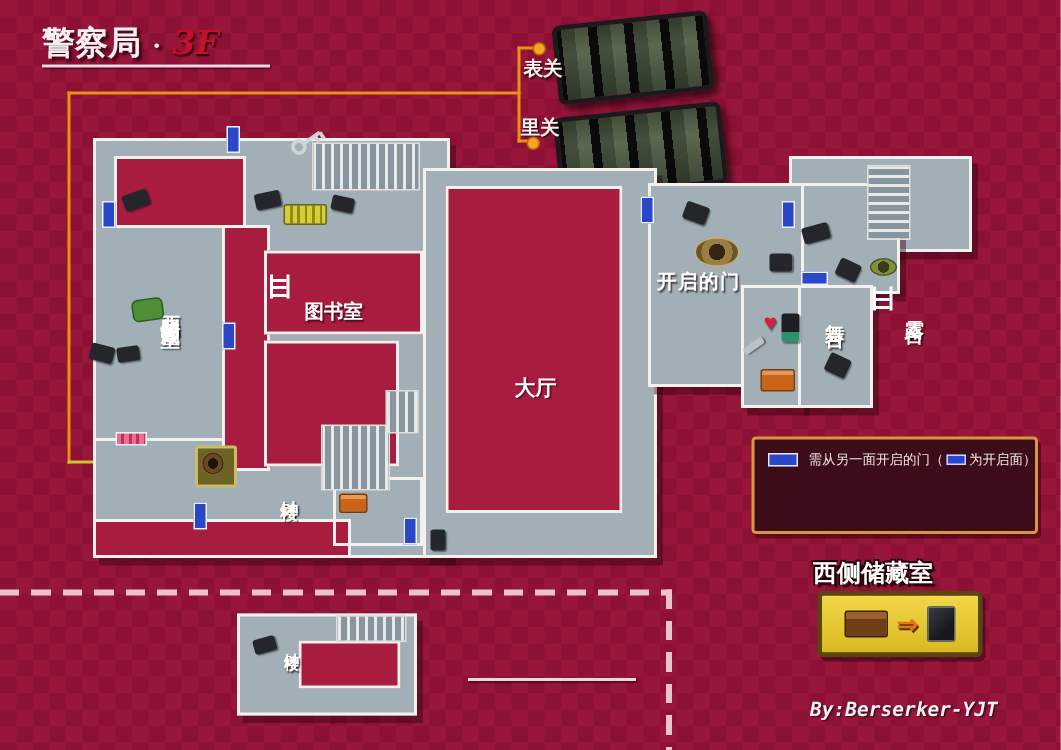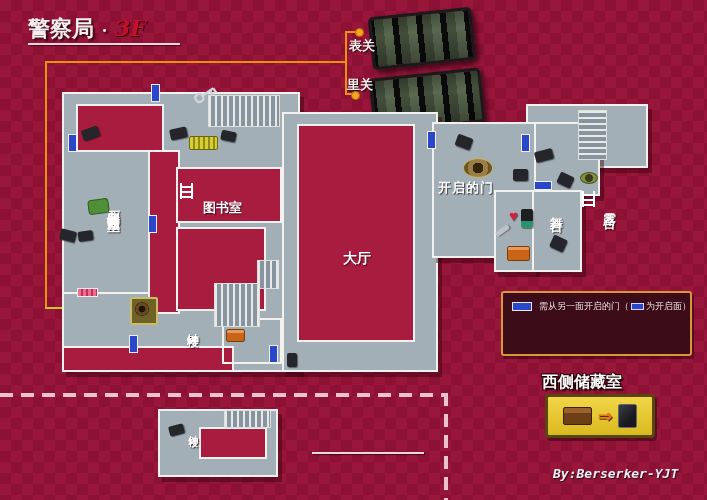--- a/index.html
+++ b/index.html
@@ -159,21 +159,21 @@
 
   <div class="dash-h" style="left:0px;top:393px;width:448px;"></div>
   <div class="dash-v" style="left:444px;top:393px;height:107px;"></div>
 
   <div class="gbase" style="left:158px;top:409px;width:116px;height:64px;"></div>
   <div class="rblock" style="left:199px;top:427px;width:64px;height:28px;"></div>
   <div class="rlabel vert" style="left:186px;top:427px;font-size:10px;">钟楼</div>
 
   <div class="underline" style="left:312px;top:452px;width:112px;"></div>
 
-  <div class="credit" style="left:553px;top:466px;">By:Berserker-YJT</div>
+  <div class="credit" style="left:540px;top:466px;">By:Berserker-YJT</div>
 
 <div class="stairs-v" style="left: 208px; top: 95px; width: 70px; height: 30px;"></div>
     <div class="stairs-v" style="left: 214px; top: 283px; width: 44px; height: 42px;"></div>
     <div class="stairs-v" style="left: 257px; top: 260px; width: 20px; height: 27px;"></div>
     <div class="stairs-h" style="left: 578px; top: 110px; width: 27px; height: 48px;"></div>
     <div class="stairs-v" style="left: 224px; top: 410px; width: 45px; height: 16px;"></div>
     <div class="ladder" style="left: 180px; top: 183px;"></div>
     <div class="ladder" style="left: 582px; top: 191px;"></div>
     <div class="door-bv" style="left: 151px; top: 84px;"></div>
     <div class="door-bv" style="left: 68px; top: 134px;"></div>

